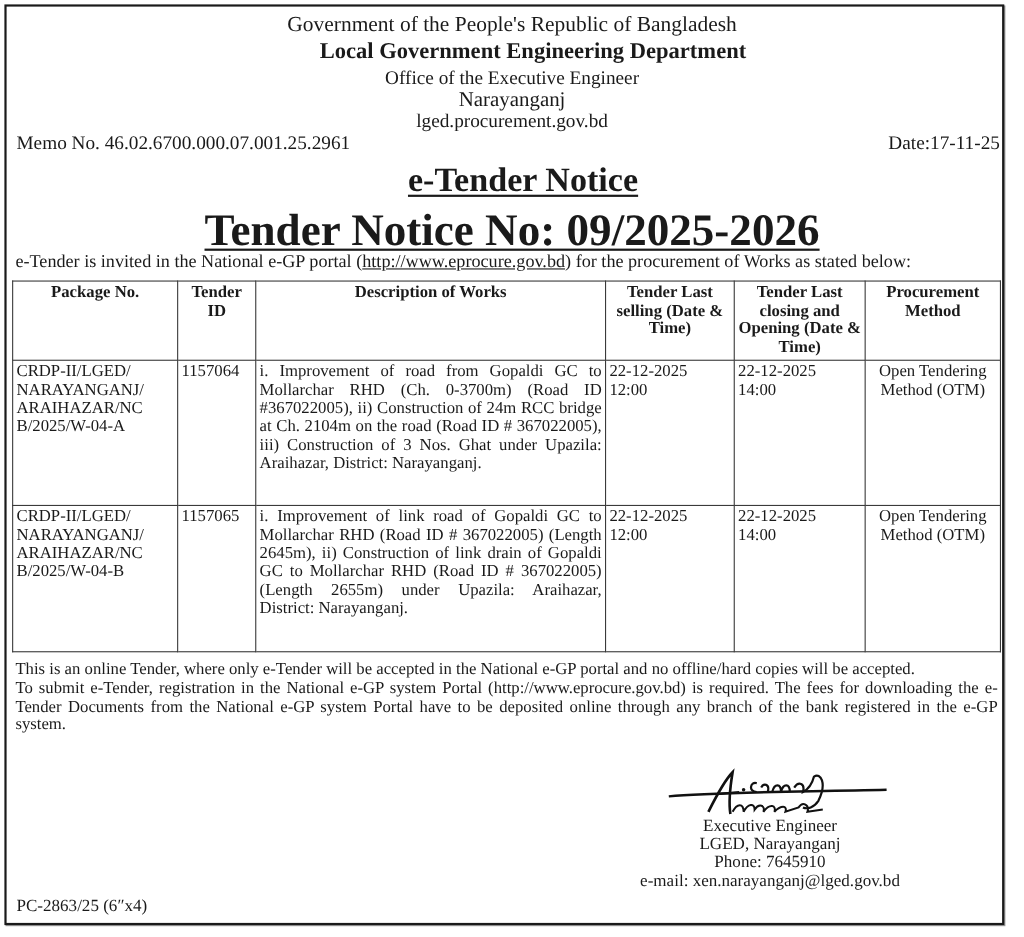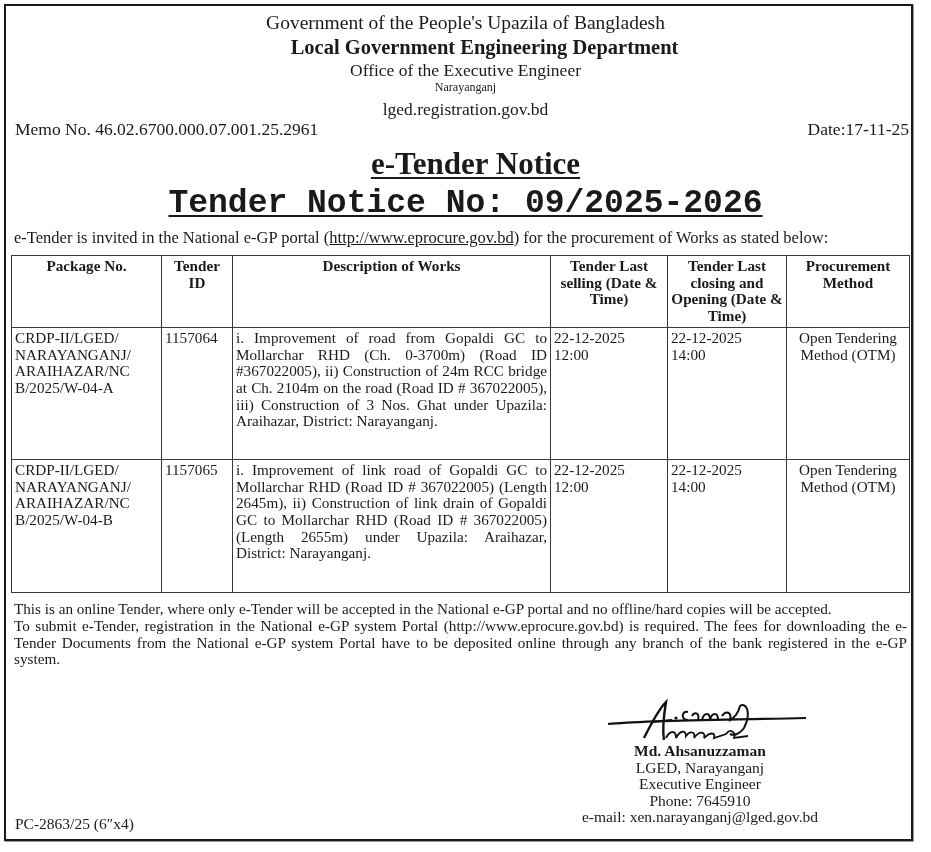--- a/index.html
+++ b/index.html
@@ -5,26 +5,26 @@
   html, body { margin:0; padding:0; background:#ffffff; }
   body { width:931px; height:852px; position:relative; overflow:hidden;
          font-family:"Liberation Serif", "DejaVu Serif", serif; color:#1a1a1a; }
   .frame { position:absolute; left:4px; top:4px; width:909px; height:837px;
            border:2px solid #1a1a1a; box-shadow:1px 1px 0 #9a9a9a; box-sizing:border-box; }
   .abs { position:absolute; white-space:nowrap; }
   .center { left:0; right:0; text-align:center; }
   .gov { top:12px; font-size:19.5px; }
   .dept { top:36px; font-size:20.5px; font-weight:bold;margin-left:38px; }
   .office { top:60px; font-size:17.5px; }
-  .city { top:80px; font-size:12px; }
+  .city { top:80px; font-size:19px; }
   .web { top:99px; font-size:17.5px; }
   .memo { left:15px; top:119px; font-size:17.5px; }
   .date { right:22px; top:119px; font-size:17.5px; }
   .title1 { top:146px; font-size:31px; font-weight:bold;padding-left:20px; }
-  .title2 { top:185px; font-size:33px; font-weight:bold;font-family:Liberation Mono, monospace; }
+  .title2 { top:185px; font-size:41px; font-weight:bold; }
   .u { text-decoration:underline; text-decoration-thickness:2px; text-underline-offset:3px; }
   .intro { left:14px; top:228px; font-size:16.5px; }
   .intro .link { text-decoration:underline; }
 
   table.tender { position:absolute; left:11px; top:255px; width:898px; border-collapse:collapse;
                  font-size:15.2px; line-height:16.7px; table-layout:fixed; }
   table.tender th, table.tender td { border:1.3px solid #3a3a3a; vertical-align:top; padding:2px 3px; }
   table.tender th { font-weight:bold; text-align:center; height:66px; font-size:15.2px; }
   table.tender td.pkg { text-align:left; }
   table.tender td.tid { text-align:left; }
@@ -41,25 +41,25 @@
   .sig { position:absolute; left:606px; top:698px; width:205px; height:50px; }
   .sig-block { position:absolute; left:530px; top:743px; width:340px; text-align:center; font-size:15.5px; line-height:16.6px; }
   .sig-block .name { font-weight:bold; }
   .pc { left:15px; top:815px; font-size:15.5px; }
 </style>
 </head>
 <body>
 
 <div class="frame"></div>
 
-<div class="abs center gov">Government of the People's Upazila of Bangladesh</div>
+<div class="abs center gov">Government of the People's Republic of Bangladesh</div>
 <div class="abs center dept">Local Government Engineering Department</div>
 <div class="abs center office">Office of the Executive Engineer</div>
 <div class="abs center city">Narayanganj</div>
-<div class="abs center web">lged.registration.gov.bd</div>
+<div class="abs center web">lged.procurement.gov.bd</div>
 <div class="abs memo">Memo No. 46.02.6700.000.07.001.25.2961</div>
 <div class="abs date">Date:17-11-25</div>
 
 <div class="abs center title1"><span class="u">e-Tender Notice</span></div>
 <div class="abs center title2"><span class="u">Tender Notice No: 09/2025-2026</span></div>
 
 <div class="abs intro"><span>e-Tender is invited in the National e-GP portal (</span><span class="link">http://www.eprocure.gov.bd</span><span>) for the procurement of Works as stated below:</span></div>
 
 <table class="tender">
   <colgroup>
@@ -120,20 +120,19 @@
 <svg class="sig" viewBox="0 0 205 50">
   <path d="M2 26 C40 22, 110 22, 200 20" stroke="#111" stroke-width="2.2" fill="none"></path>
   <path d="M38 40 C44 28, 52 12, 60 4 C58 16, 56 30, 58 42" stroke="#111" stroke-width="2.4" fill="none"></path>
   <path d="M46 24 L66 22" stroke="#111" stroke-width="2" fill="none"></path>
   <circle cx="70" cy="20" r="1.6" fill="#111"></circle>
   <path d="M82 14 C76 12, 74 22, 82 22 M86 18 C88 14, 94 14, 92 22 M96 22 C98 14, 104 14, 104 22 C106 14, 112 14, 112 22 M116 18 C120 12, 126 14, 124 22 C128 20, 132 16, 134 8 C140 4, 146 14, 138 30 C134 36, 128 38, 124 36" stroke="#111" stroke-width="2" fill="none"></path>
   <path d="M60 40 C64 32, 70 32, 70 40 C74 32, 80 32, 80 38 C84 32, 90 34, 88 40 C94 32, 100 34, 98 40 C104 34, 110 34, 108 40 L120 36 C124 30, 130 34, 128 40 L142 38" stroke="#111" stroke-width="1.8" fill="none"></path>
 </svg>
 
 <div class="sig-block">
-  <div class="name">Md. Ahsanuzzaman</div>
+  <div>Executive Engineer</div>
   <div>LGED, Narayanganj</div>
-  <div>Executive Engineer</div>
   <div>Phone: 7645910</div>
   <div>e-mail: xen.narayanganj@lged.gov.bd</div>
 </div>
 
 <div class="abs pc">PC-2863/25 (6″x4)</div>
 
 </body></html>

